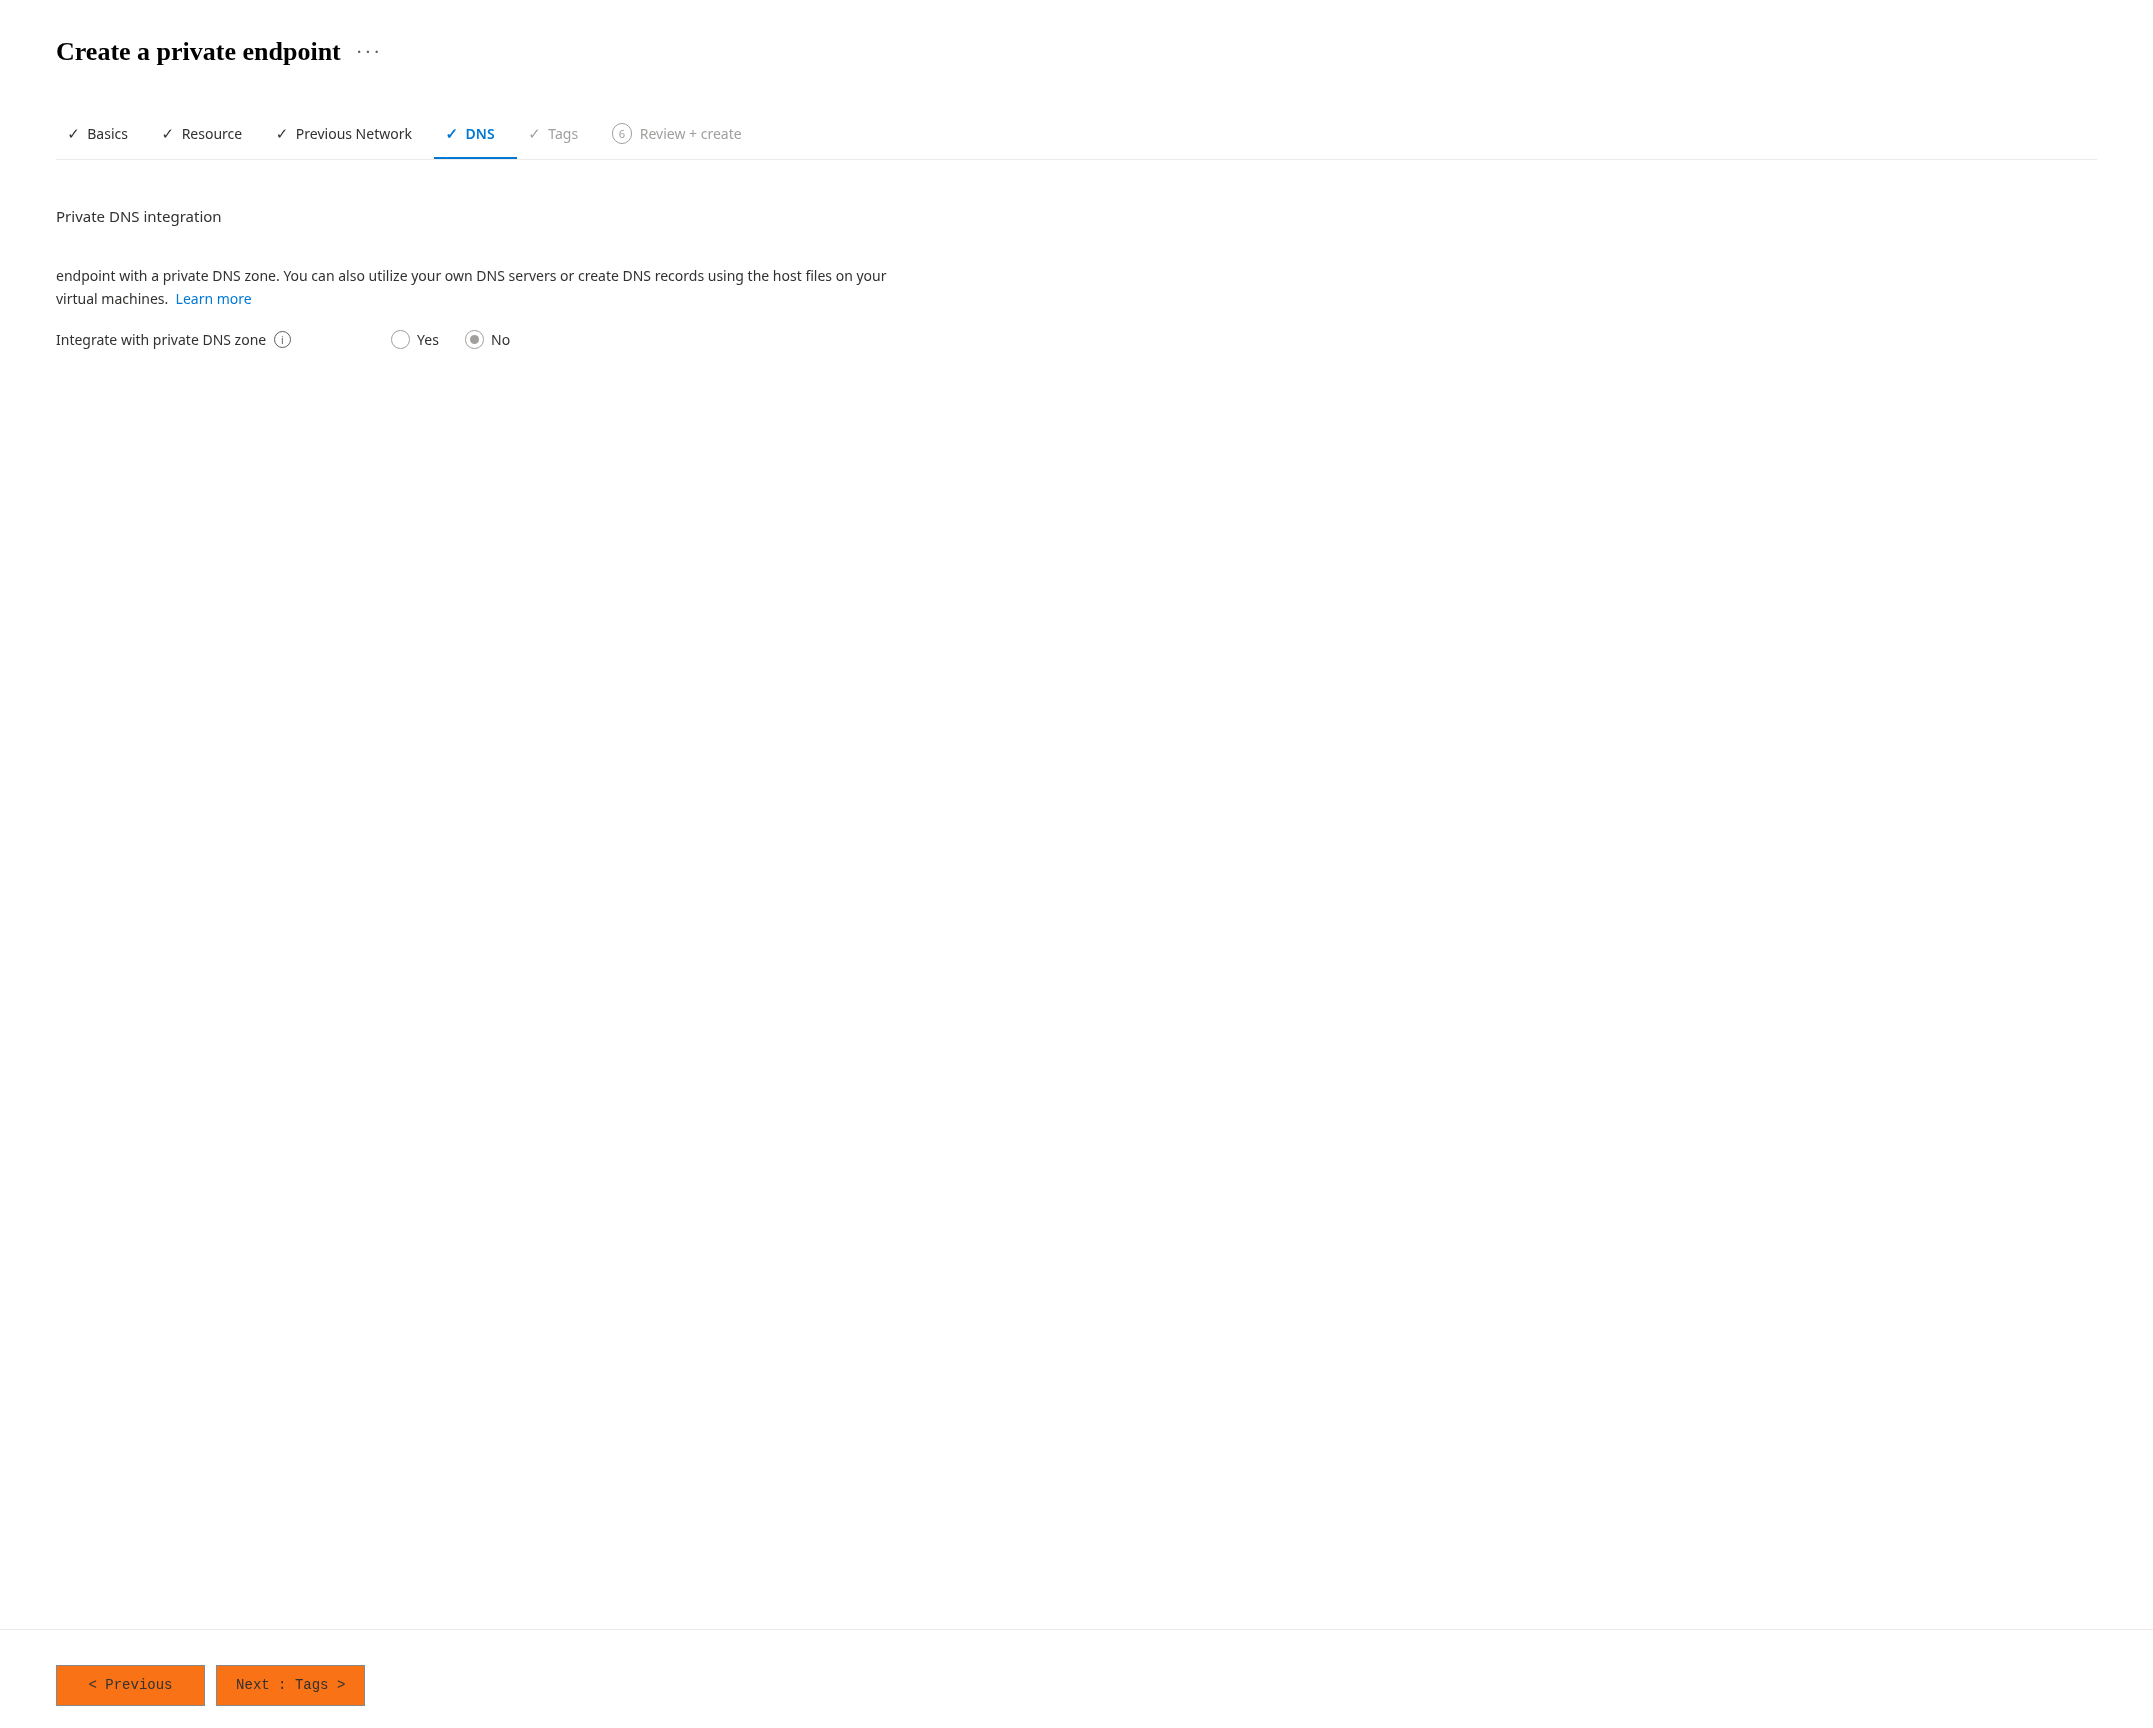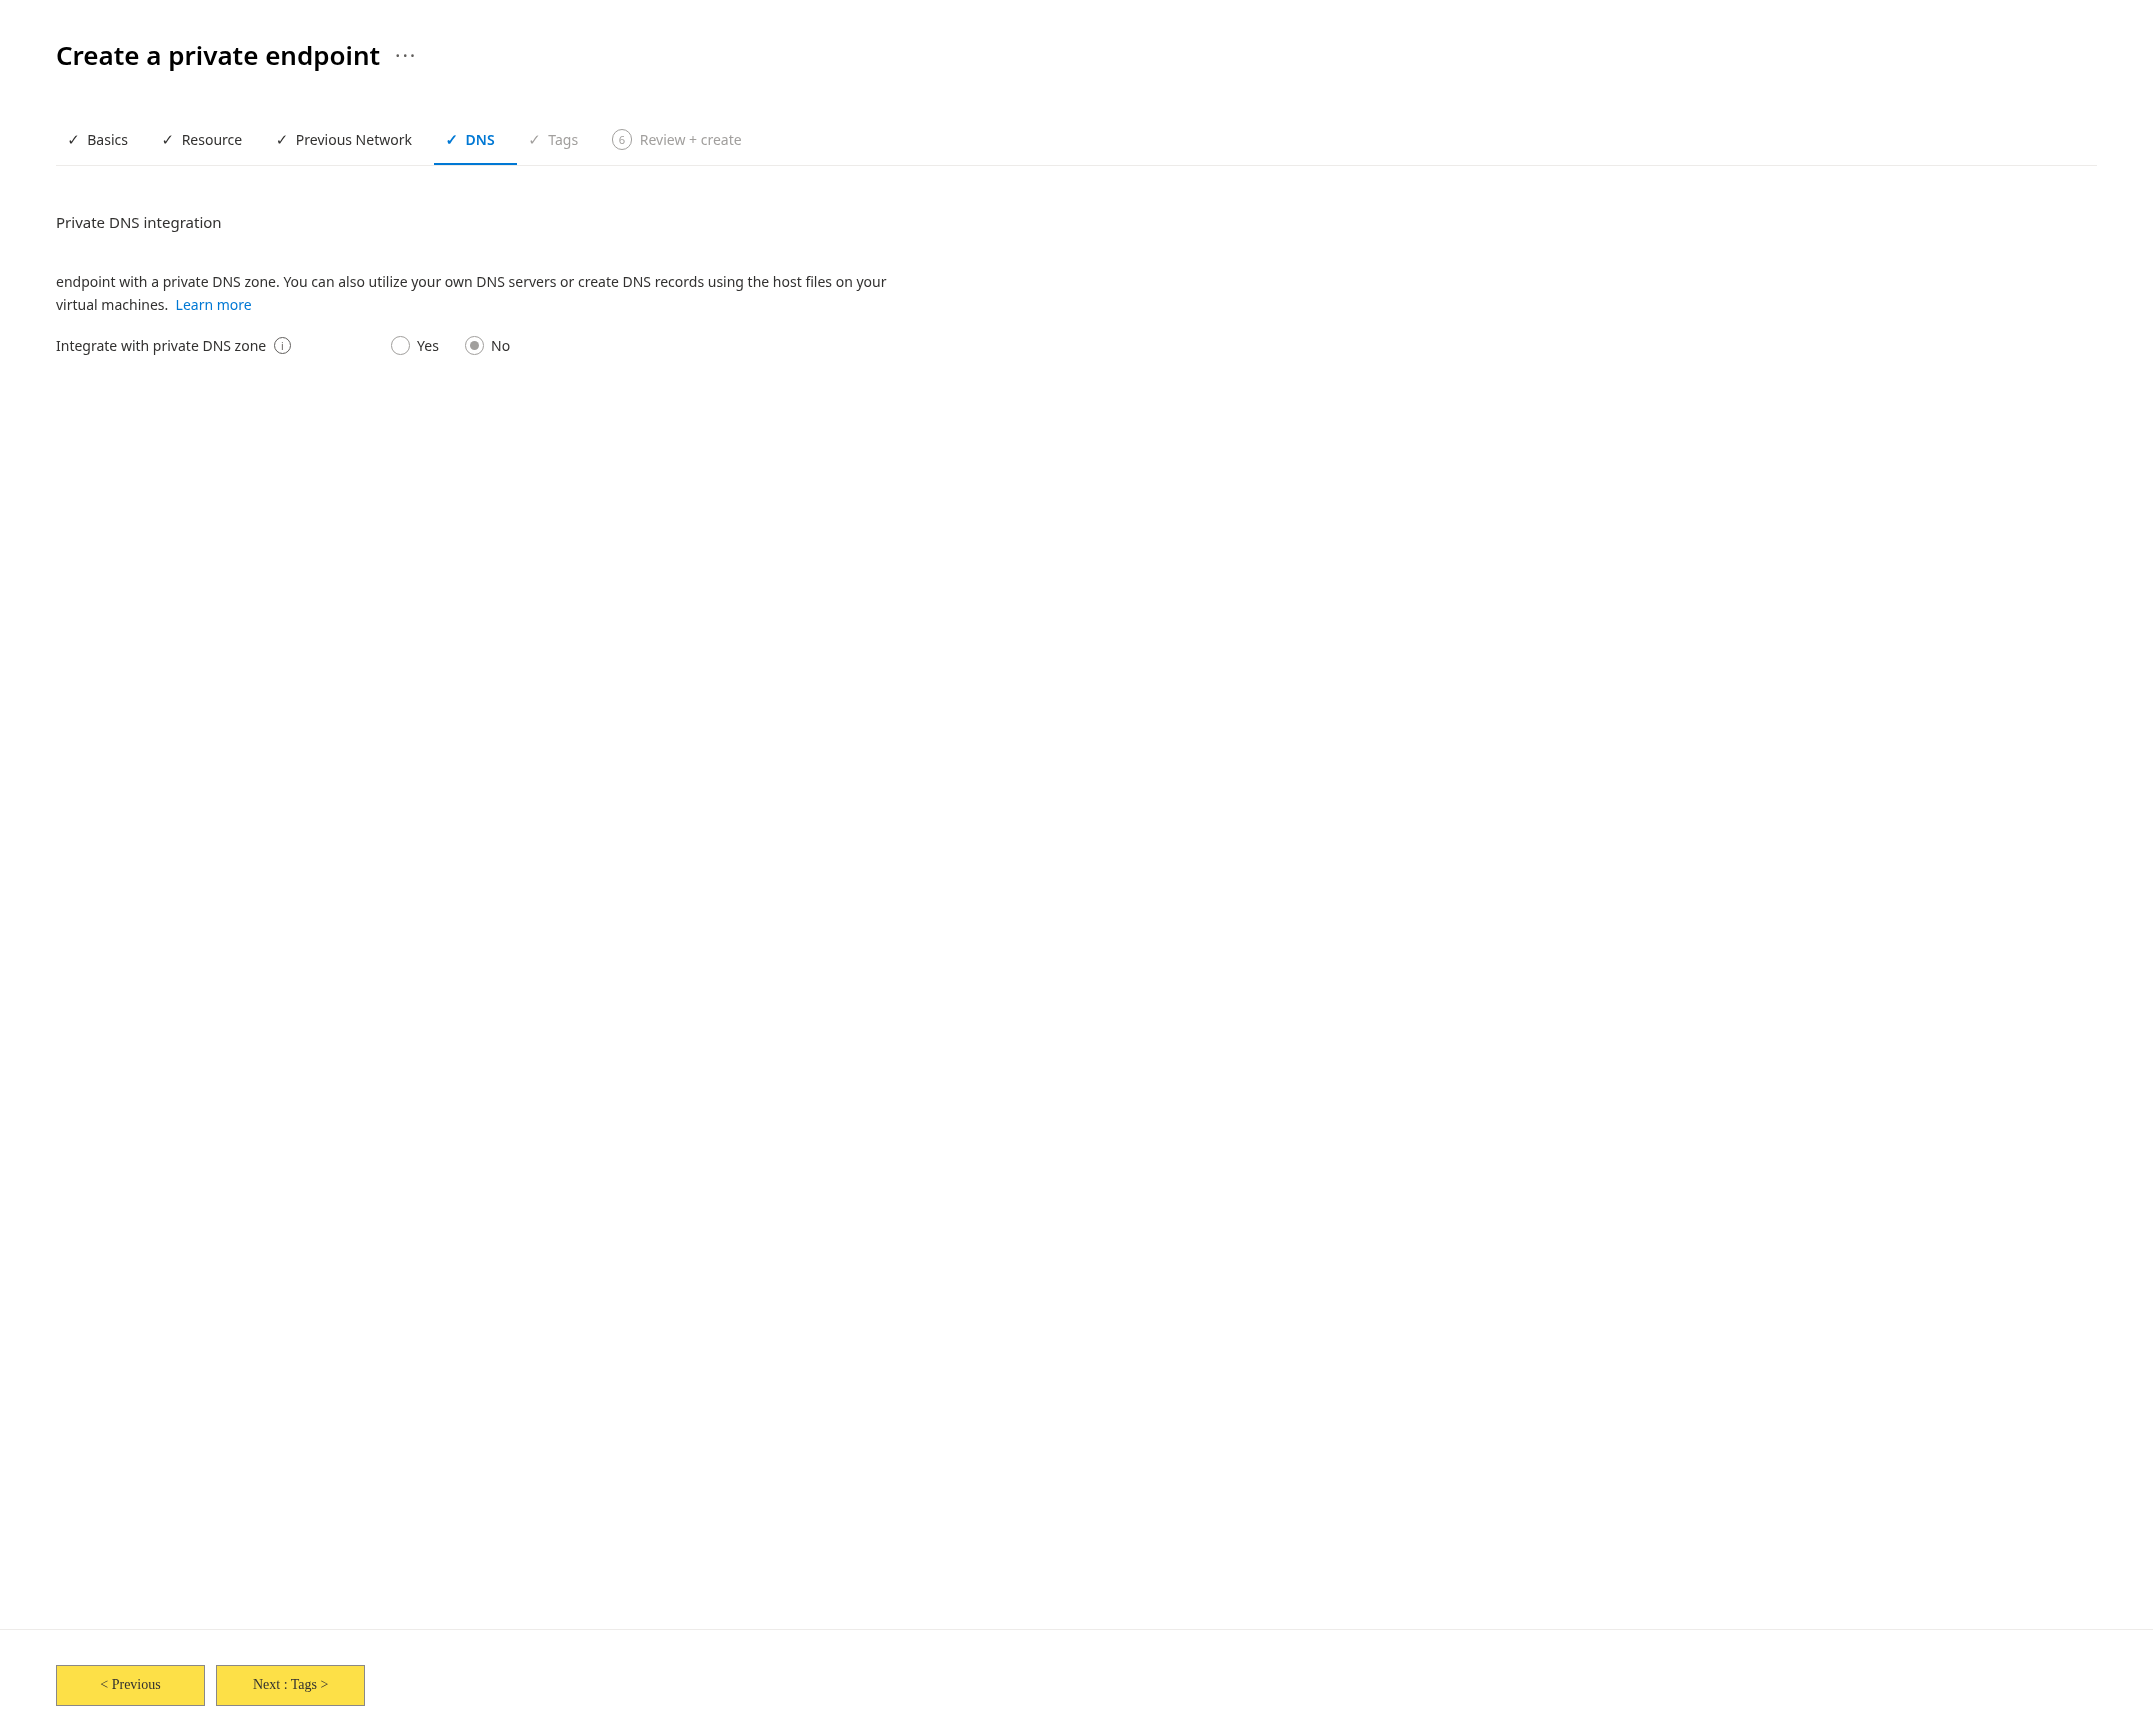--- a/index.html
+++ b/index.html
@@ -17,20 +17,21 @@
     .page-container {
       flex: 1;
       padding: 37px 56px 37px 56px;
     }
 
     .page-title-row {
       display: flex;
       align-items: center;
       gap: 15px;
       margin-bottom: 45px;
+      font-family: Liberation Serif, serif;
     }
 
     .page-title {
       font-size: 26px;
       font-weight: 600;
       color: #000000;
     }
 
     .title-more {
       font-size: 20.5px;
@@ -201,25 +202,25 @@
       display: flex;
       align-items: center;
       gap: 11.2px;
       margin-top: auto;
     }
 
     .btn {
       height: 41px;
       padding: 0 18.6px;
       border: 0.9px solid #8a8886;
-      background: #fde047;
+      background: #f97316;
       color: #323130;
       font-size: 14px;
       cursor: pointer;
-      font-family: Liberation Serif, serif;
+      font-family: Liberation Mono, monospace;
       min-width: 149px;
       margin-top: 12px;
     }
   </style>
 </head>
 <body>
 
 <div class="page-container">
 
   <div class="page-title-row">

